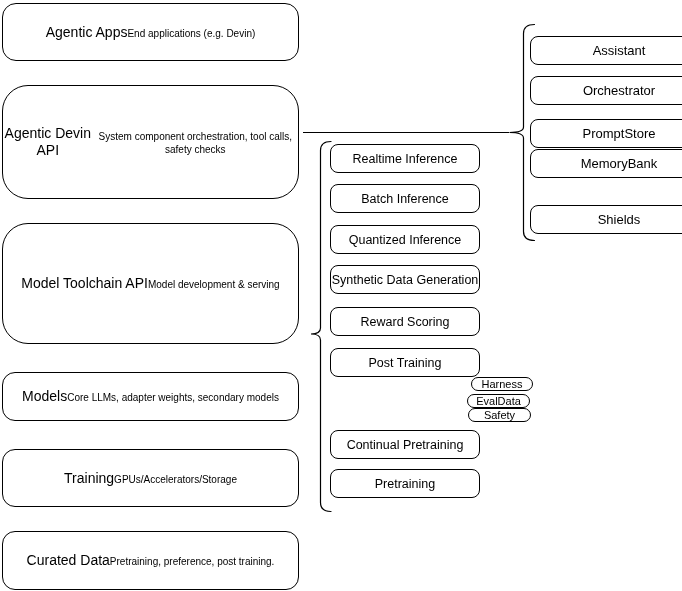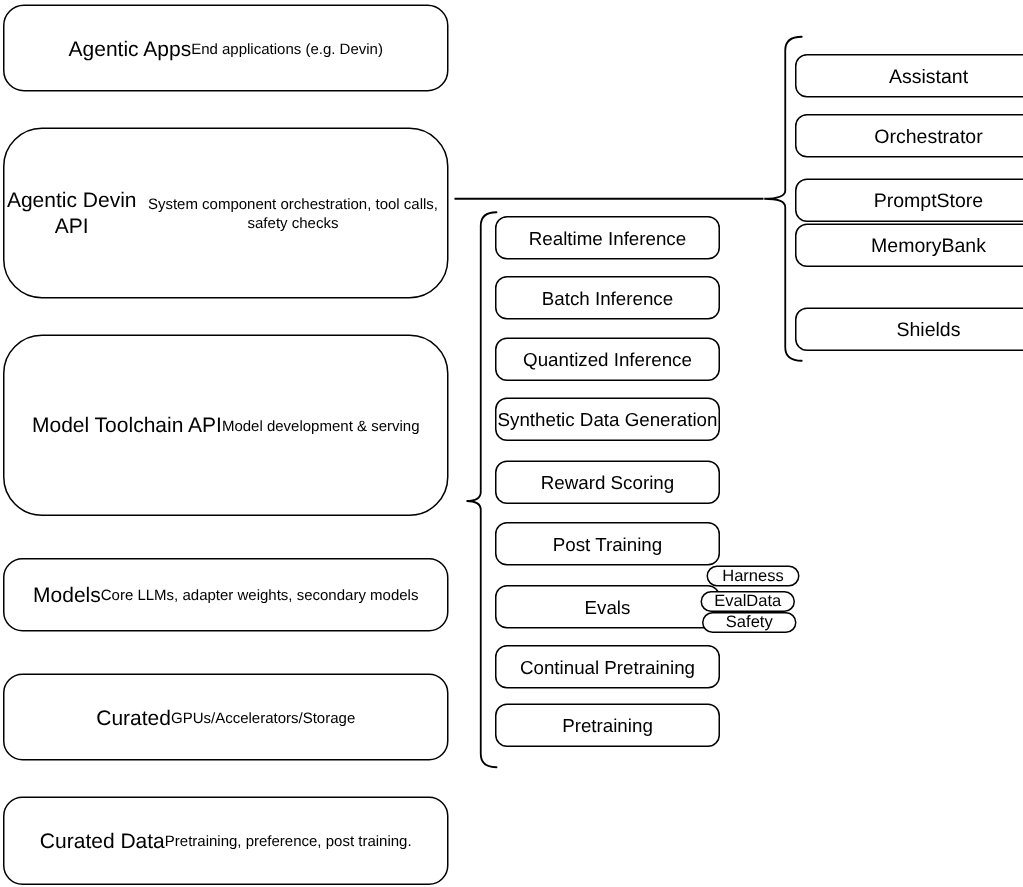--- a/index.html
+++ b/index.html
@@ -84,35 +84,34 @@
   </div>
   <div class="layer" style="top:223px; height:121px; border-radius:26px;">
     <div class="title">Model Toolchain API</div>
     <div class="subtitle">Model development &amp; serving</div>
   </div>
   <div class="layer" style="top:372px; height:49px; border-radius:13px;text-align:right;">
     <div class="title">Models</div>
     <div class="subtitle">Core LLMs, adapter weights, secondary models</div>
   </div>
   <div class="layer" style="top:449px; height:58px; border-radius:13px;">
-    <div class="title">Curated</div>
+    <div class="title">Training</div>
     <div class="subtitle">GPUs/Accelerators/Storage</div>
   </div>
   <div class="layer" style="top:531px; height:59px; border-radius:13px;">
     <div class="title">Curated Data</div>
     <div class="subtitle">Pretraining, preference, post training.</div>
   </div>
 
   <div class="svc mid" style="top:144px;">Realtime Inference</div>
   <div class="svc mid" style="top:184px;">Batch Inference</div>
   <div class="svc mid" style="top:225px;">Quantized Inference</div>
   <div class="svc mid" style="top:265px;">Synthetic Data Generation</div>
   <div class="svc mid" style="top:307px;">Reward Scoring</div>
   <div class="svc mid" style="top:348px;">Post Training</div>
-  <div class="svc mid" style="top:390px;">Evals</div>
   <div class="svc mid" style="top:430px;">Continual Pretraining</div>
   <div class="svc mid" style="top:469px;">Pretraining</div>
 
   <div class="tag" style="left:471px; top:377px; width:62px; height:14px;">Harness</div>
   <div class="tag" style="left:467px; top:394px; width:63px; height:14px;">EvalData</div>
   <div class="tag" style="left:468px; top:408px; width:63px; height:14px;text-align:right;">Safety</div>
 
   <div class="svc right" style="top:36px;">Assistant</div>
   <div class="svc right" style="top:76px;">Orchestrator</div>
   <div class="svc right" style="top:119px;">PromptStore</div>

